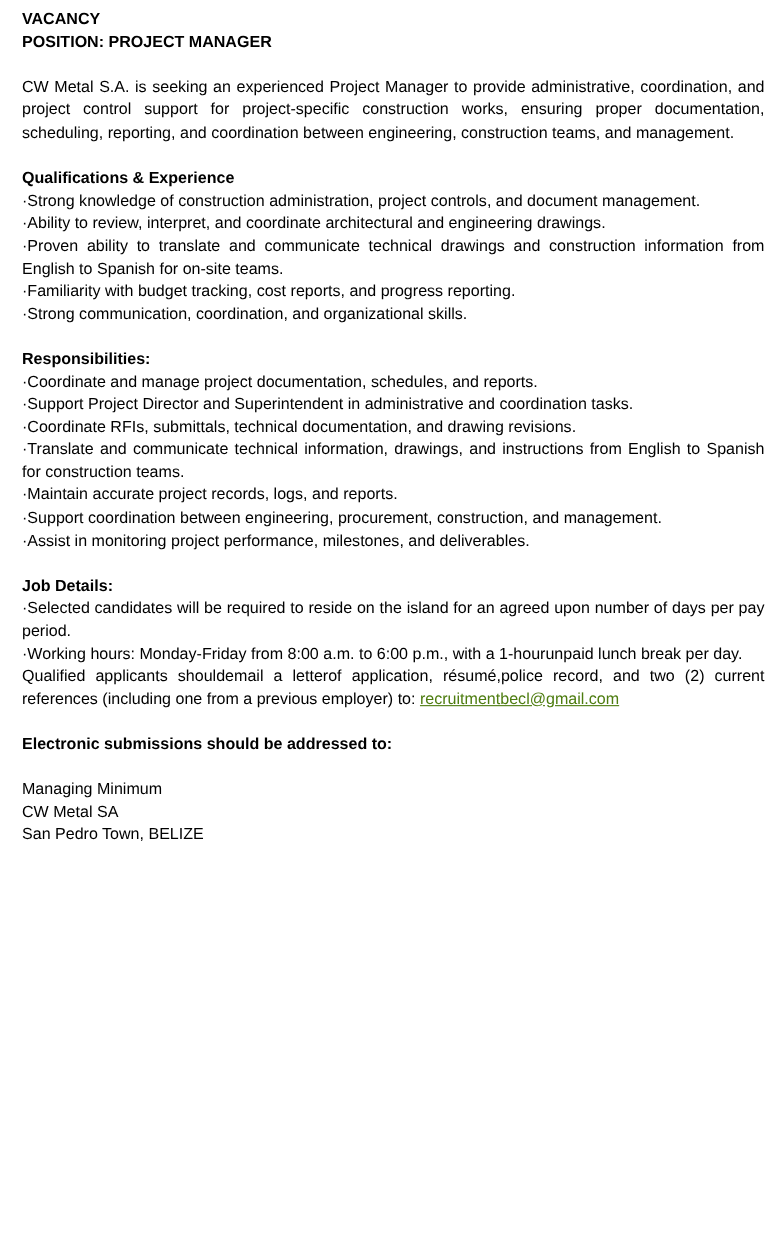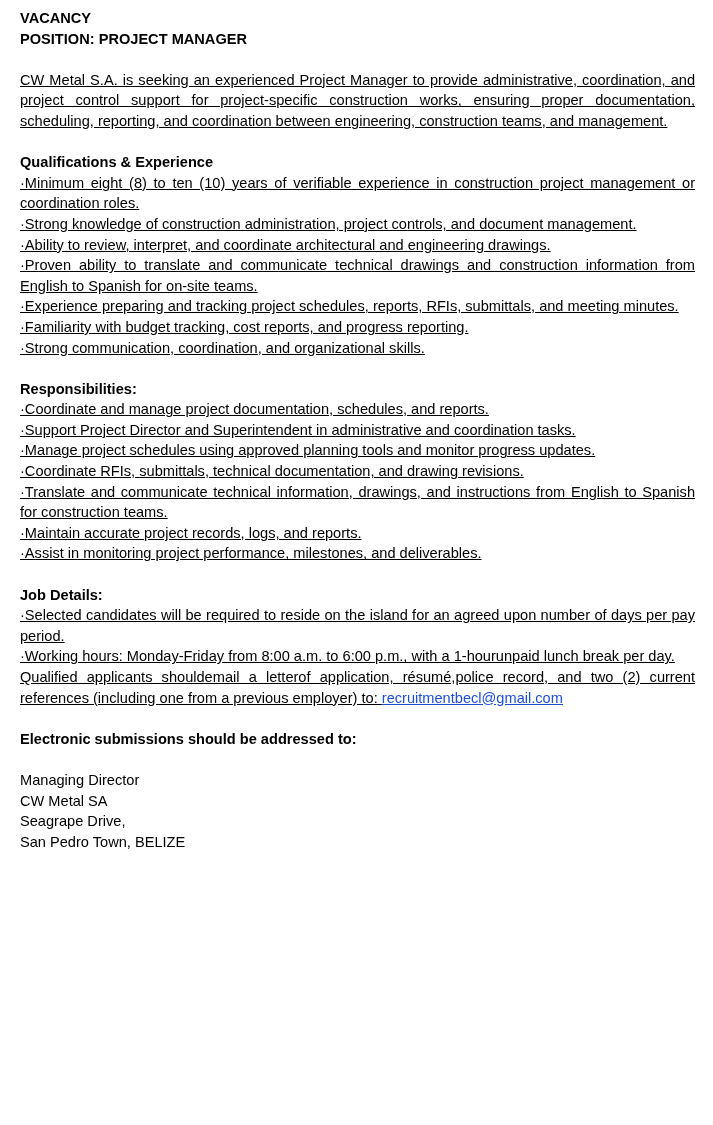--- a/index.html
+++ b/index.html
@@ -4,68 +4,65 @@
   <style>
     html, body { margin: 0; padding: 0; background: #ffffff; }
     body {
       width: 713px; height: 1125px; overflow: hidden;
       font-family: "Liberation Sans", sans-serif;
       font-size: 14.6px; line-height: 20.6px; color: #000;
     }
     .page { padding: 8px 18px 0 20px; }
     .b { font-weight: bold; }
     p { margin: 0; }
-    .j { text-align: justify; text-decoration: underline; }
+    .j { text-align: justify; }
     .gap { height: 20.6px; }
-    a.email { color: #1d4ed8; text-decoration: underline; }
+    a.email { color: #4d7c0f; text-decoration: underline; }
   </style>
 </head>
 <body>
 
 <div class="page">
   <p class="b">VACANCY</p>
   <p class="b">POSITION: PROJECT MANAGER</p>
   <div class="gap"></div>
   <p class="j">CW Metal S.A. is seeking an experienced Project Manager to provide administrative, coordination, and project control support for project-specific construction works, ensuring proper documentation, scheduling, reporting, and coordination between engineering, construction teams, and management.</p>
   <div class="gap"></div>
 
   <p class="b">Qualifications &amp; Experience</p>
   <div>
-    <p class="j">·Minimum eight (8) to ten (10) years of verifiable experience in construction project management or coordination roles.</p>
     <p class="j">·Strong knowledge of construction administration, project controls, and document management.</p>
     <p class="j">·Ability to review, interpret, and coordinate architectural and engineering drawings.</p>
     <p class="j">·Proven ability to translate and communicate technical drawings and construction information from English to Spanish for on-site teams.</p>
-    <p class="j">·Experience preparing and tracking project schedules, reports, RFIs, submittals, and meeting minutes.</p>
     <p class="j">·Familiarity with budget tracking, cost reports, and progress reporting.</p>
     <p class="j">·Strong communication, coordination, and organizational skills.</p>
   </div>
   <div class="gap"></div>
 
   <p class="b">Responsibilities:</p>
   <div>
     <p class="j">·Coordinate and manage project documentation, schedules, and reports.</p>
     <p class="j">·Support Project Director and Superintendent in administrative and coordination tasks.</p>
-    <p class="j">·Manage project schedules using approved planning tools and monitor progress updates.</p>
     <p class="j">·Coordinate RFIs, submittals, technical documentation, and drawing revisions.</p>
     <p class="j">·Translate and communicate technical information, drawings, and instructions from English to Spanish for construction teams.</p>
     <p class="j">·Maintain accurate project records, logs, and reports.</p>
+    <p class="j">·Support coordination between engineering, procurement, construction, and management.</p>
     <p class="j">·Assist in monitoring project performance, milestones, and deliverables.</p>
   </div>
   <div class="gap"></div>
 
   <p class="b">Job Details:</p>
   <div>
     <p class="j">·Selected candidates will be required to reside on the island for an agreed upon number of days per pay period.</p>
     <p class="j">·Working hours: Monday-Friday from 8:00 a.m. to 6:00 p.m., with a 1-hourunpaid lunch break per day.</p>
   </div>
   <p class="j"><span>Qualified applicants shouldemail a letterof application, résumé,police record, and two (2) current references (including one from a previous employer) to: </span><a class="email" href="mailto:recruitmentbecl@gmail.com">recruitmentbecl@gmail.com</a></p>
   <div class="gap"></div>
 
   <p class="b">Electronic submissions should be addressed to:</p>
   <div class="gap"></div>
   <div>
-    <p>Managing Director</p>
+    <p>Managing Minimum</p>
     <p>CW Metal SA</p>
-    <p>Seagrape Drive,</p>
     <p>San Pedro Town, BELIZE</p>
   </div>
   <div class="gap"></div>
 </div>
 
 </body></html>

